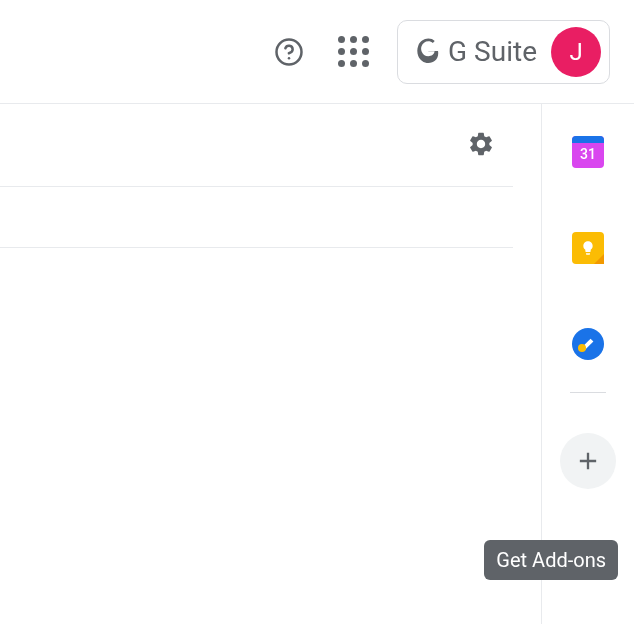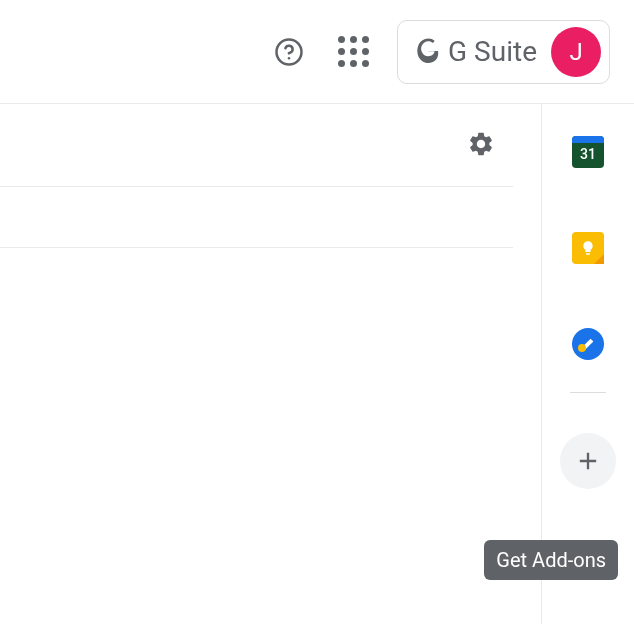--- a/index.html
+++ b/index.html
@@ -143,21 +143,21 @@
       display: flex;
       align-items: center;
       justify-content: center;
       cursor: pointer;
       border-radius: 50%;
     }
     
     .calendar-icon {
       width: 32px;
       height: 32px;
-      background: #14532d;
+      background: #d946ef;
       border-radius: 4px;
       position: relative;
       color: #fff;
       font-size: 14px;
       font-weight: 500;
       display: flex;
       align-items: center;
       justify-content: center;
     }
     .calendar-icon::before {

